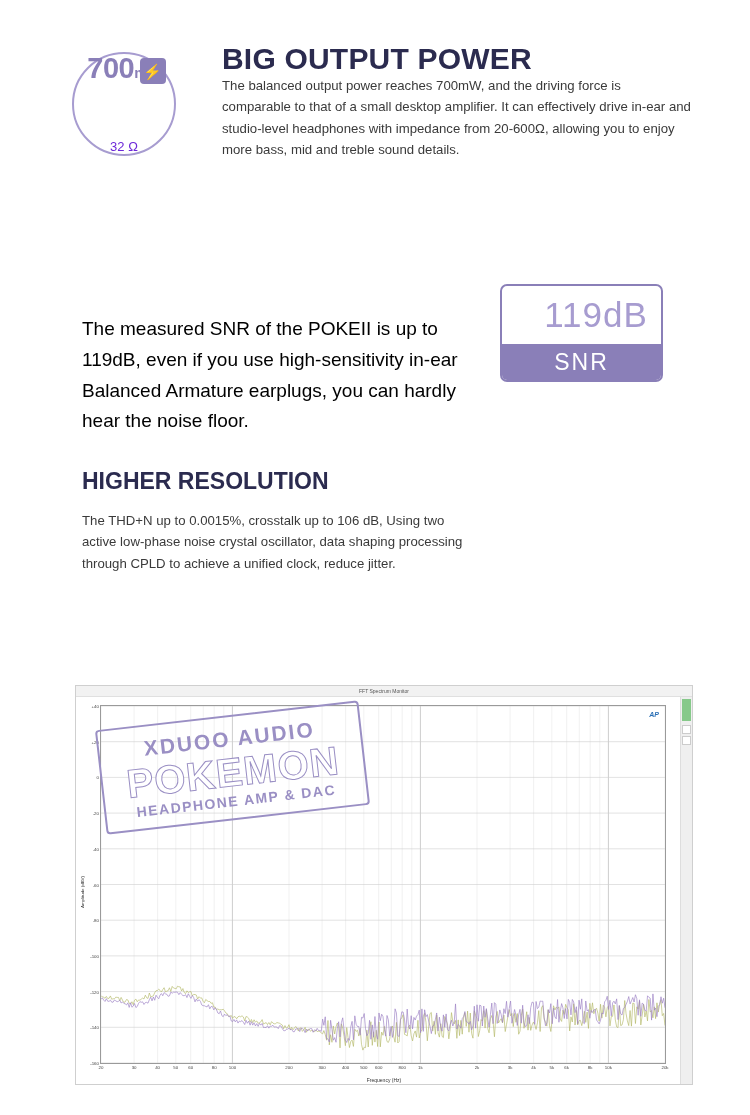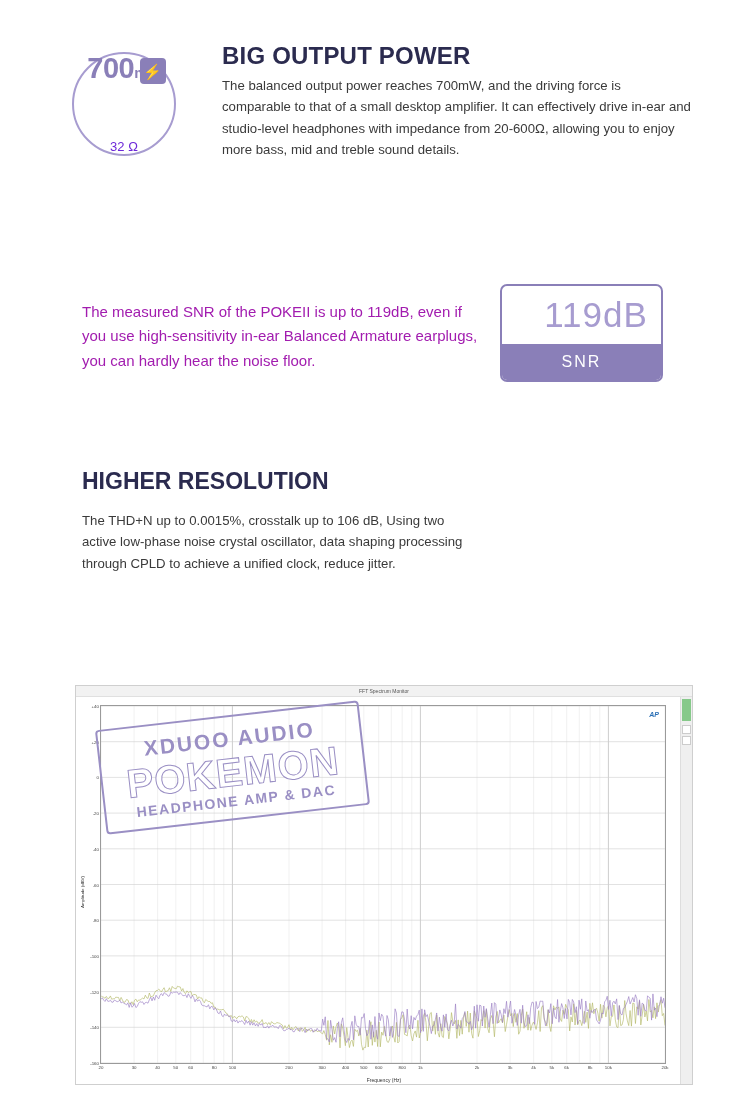--- a/index.html
+++ b/index.html
@@ -29,53 +29,53 @@
   .badge-ohm { font-size: 13px; color: #6d28d9; margin-top: 5px; }
   .bolt {
     position: absolute; left: 140px; top: 38px;
     width: 26px; height: 26px; background: #8a7fb8;
     border-radius: 4px;
     display: flex; align-items: center; justify-content: center;
     color: #fff; font-size: 15px; line-height: 1;
   }
   .sec1 h2 {
     position: absolute; left: 222px; top: 22px; margin: 0;
-    font-size: 24px; font-weight: bold; color: #2b2b4f; letter-spacing: .2px;
+    font-size: 30px; font-weight: bold; color: #2b2b4f; letter-spacing: .2px;
   }
   .sec1 p {
     position: absolute; left: 222px; top: 55px; width: 470px; margin: 0;
     font-size: 13.2px; line-height: 1.62; color: #3a3a3a;
   }
 
   
   .sec2 { position: absolute; left: 0; top: 272px; width: 750px; height: 130px; }
   .sec2 h2 {
     position: absolute; left: 82px; top: 0; margin: 0;
     font-size: 23px; font-weight: bold; color: #2b2b4f;
   }
   .sec2 p {
-    position: absolute; left: 82px; top: 28px; width: 400px; margin: 0;
-    font-size: 15px; line-height: 1.62; color: #a21caf;
+    position: absolute; left: 82px; top: 42px; width: 400px; margin: 0;
+    font-size: 19px; line-height: 1.62; color: #000000;
   }
   .stat-box {
     position: absolute; border: 2px solid #8a7fb8; border-radius: 7px;
     overflow: hidden; background: #fff;
   }
   .stat-value {
     display: flex; align-items: center; justify-content: center;
     color: #a79cd0; font-weight: normal;
   }
   .stat-label {
     background: #8a7fb8; color: #fff; text-align: center;
     display: flex; align-items: center; justify-content: center;
     font-weight: normal;
   }
   .snr-box { left: 500px; top: 12px; width: 163px; height: 98px; }
   .snr-box .stat-value { height: 58px; font-size: 35px; letter-spacing: 1px; margin-left: 29px; }
-  .snr-box .stat-label { height: 36px; font-size: 16px; letter-spacing: 2px; }
+  .snr-box .stat-label { height: 36px; font-size: 23px; letter-spacing: 2px; }
 
   
   .sec3 { position: absolute; left: 0; top: 468px; width: 750px; height: 140px; }
   .sec3 h2 {
     position: absolute; left: 82px; top: 0; margin: 0;
     font-size: 23px; font-weight: bold; color: #2b2b4f;
   }
   .sec3 p {
     position: absolute; left: 82px; top: 42px; width: 400px; margin: 0;
     font-size: 13.2px; line-height: 1.62; color: #3a3a3a;

